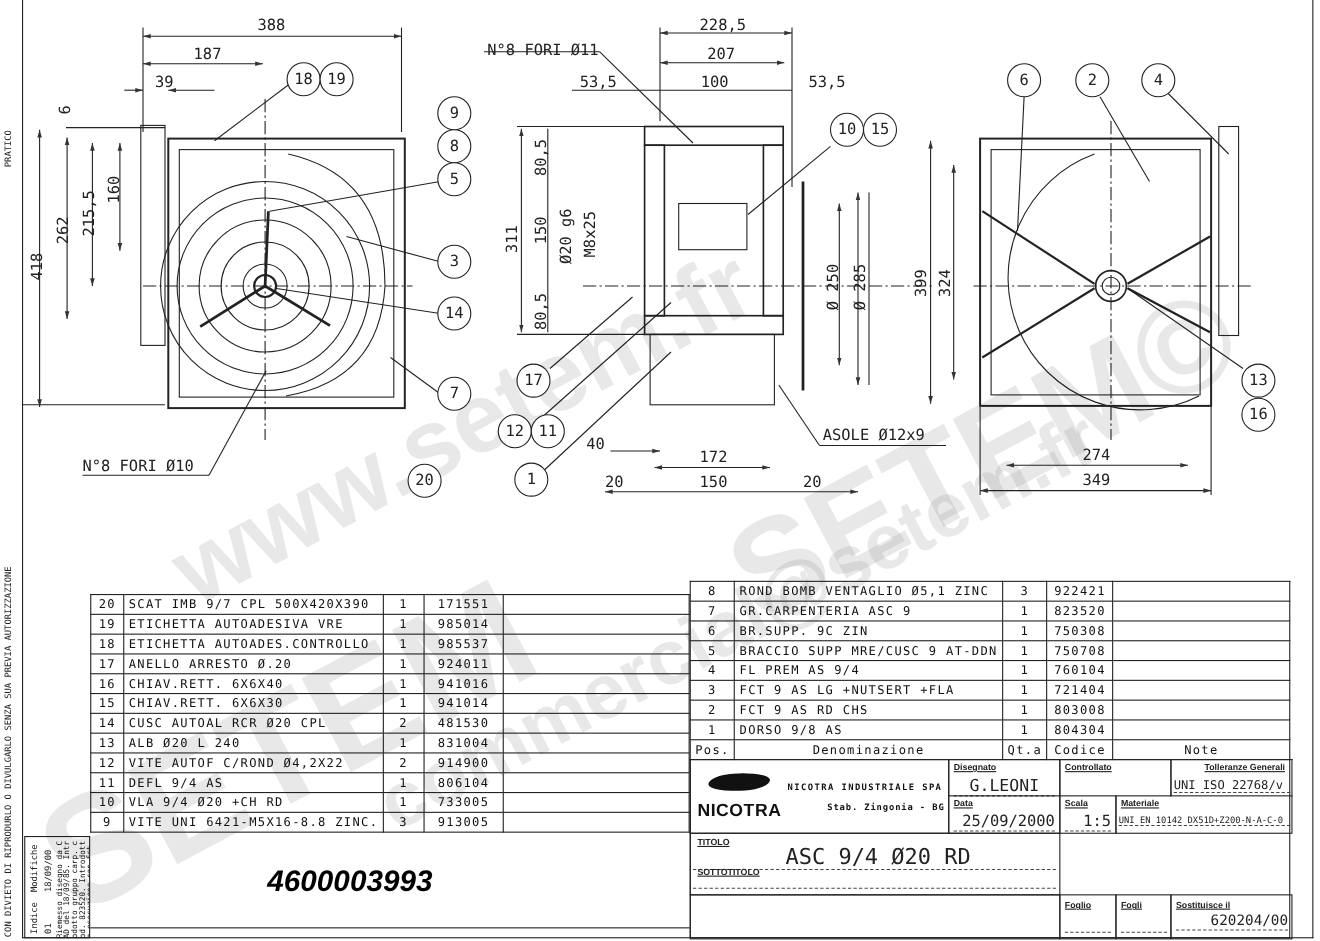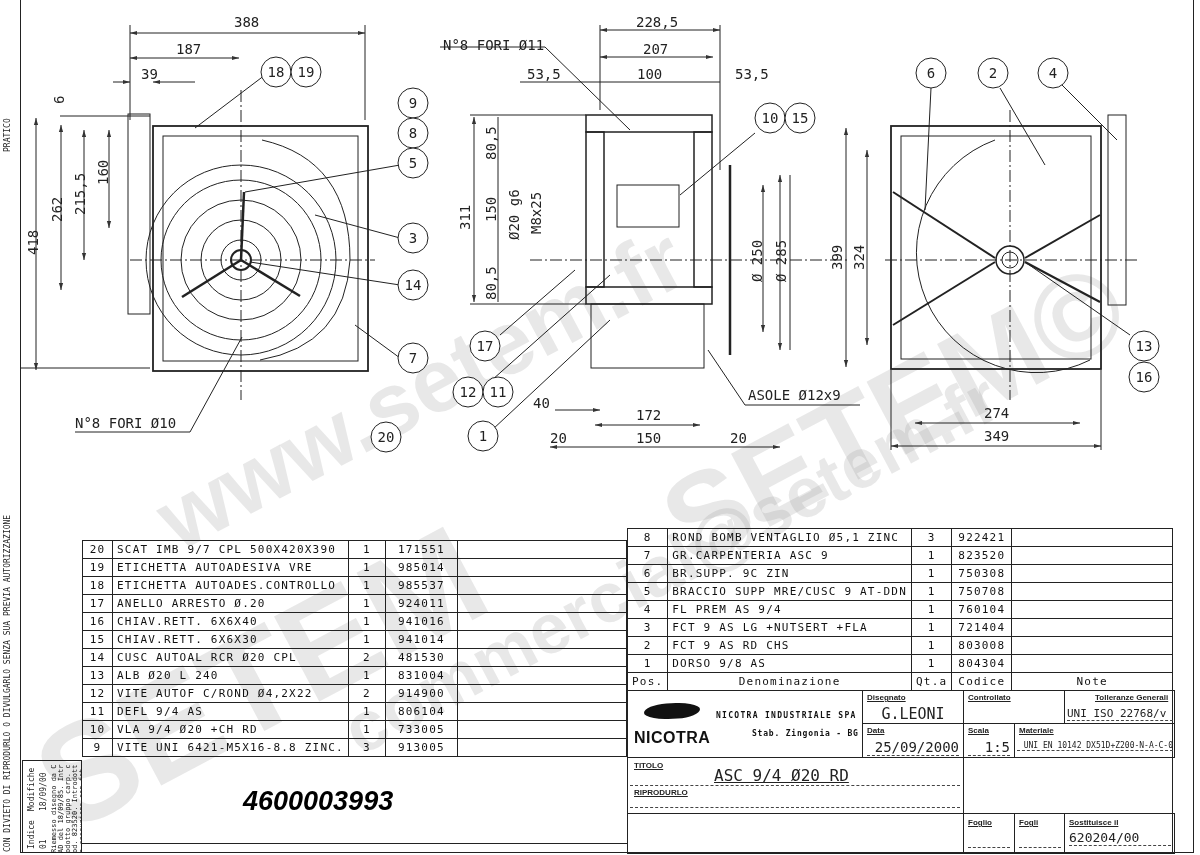--- a/index.html
+++ b/index.html
@@ -422,43 +422,43 @@
   <div class="tb" style="left:436px;top:-1px;width:111px;height:34px;border-bottom:none;">
     <div class="lbl" style="left:30px;top:2px;">Tolleranze Generali</div>
     <div class="val" style="left:2px;top:16px;width:106px;font-size:11px;white-space:nowrap;overflow:hidden;">UNI ISO 22768/v</div>
   </div>
   <div class="tb" style="left:335px;top:32px;width:52px;height:35px;">
     <div class="lbl" style="left:4px;top:2px;">Scala</div>
     <div class="val" style="left:4px;top:15px;width:42px;font-size:14px;text-align:right;">1:5</div>
   </div>
   <div class="tb" style="left:386px;top:32px;width:161px;height:35px;">
     <div class="lbl" style="left:4px;top:2px;">Materiale</div>
-    <div class="val" style="left:2px;top:17px;width:156px;font-size:8px;white-space:nowrap;overflow:hidden;text-align:right;">UNI EN 10142 DX51D+Z200-N-A-C-0</div>
+    <div class="val" style="left:2px;top:17px;width:156px;font-size:8px;white-space:nowrap;overflow:hidden;">UNI EN 10142 DX51D+Z200-N-A-C-0</div>
   </div>
 
   <div class="tb" style="left:-1px;top:66px;width:337px;height:57px;">
     <div class="lbl" style="left:6px;top:3px;">TITOLO</div>
-    <div class="val" style="left:2px;top:8px;width:330px;font-size:16px;padding-left:84px;box-sizing:border-box;text-decoration:underline;">ASC 9/4 Ø20 RD</div>
-    <div class="lbl" style="left:6px;top:30px;">RIPRODURLO</div>
+    <div class="val" style="left:2px;top:8px;width:330px;font-size:20px;padding-left:84px;box-sizing:border-box;">ASC 9/4 Ø20 RD</div>
+    <div class="lbl" style="left:6px;top:30px;">SOTTOTITOLO</div>
     <div class="val" style="left:2px;top:48px;width:330px;height:1px;"></div>
   </div>
 
 
   <div class="tb" style="left:-1px;top:122px;width:337px;height:41px;"></div>
   <div class="tb" style="left:335px;top:122px;width:52px;height:41px;">
     <div class="lbl" style="left:4px;top:4px;">Foglio</div>
     <div class="val" style="left:4px;top:32px;width:42px;height:1px;"></div>
   </div>
   <div class="tb" style="left:386px;top:122px;width:51px;height:41px;">
     <div class="lbl" style="left:4px;top:4px;">Fogli</div>
     <div class="val" style="left:4px;top:32px;width:42px;height:1px;"></div>
   </div>
   <div class="tb" style="left:436px;top:122px;width:111px;height:41px;">
     <div class="lbl" style="left:4px;top:4px;">Sostituisce il</div>
-    <div class="val" style="left:4px;top:16px;width:102px;font-size:13px;">620204/00</div>
+    <div class="val" style="left:4px;top:16px;width:102px;font-size:13px;text-align:right;">620204/00</div>
   </div>
 </div>
 
 <div class="abs" style="left:243px;top:786px;font-family:'Liberation Sans',sans-serif;font-weight:bold;font-style:italic;font-size:27px;color:#000;">4600003993</div>
 <div class="abs" style="left:82px;top:843px;width:545px;border-top:1.5px solid #222;"></div>
 
 <div class="abs" style="left:22px;top:760px;width:60px;height:93px;border:1px solid #222;box-sizing:border-box;">
   <div class="sidetext" style="left:4px;top:88px;font-size:8px;">Indice</div>
   <div class="sidetext" style="left:16px;top:88px;font-size:8px;">01</div>
   <div class="sidetext" style="left:4px;top:50px;font-size:8px;">Modifiche</div>

